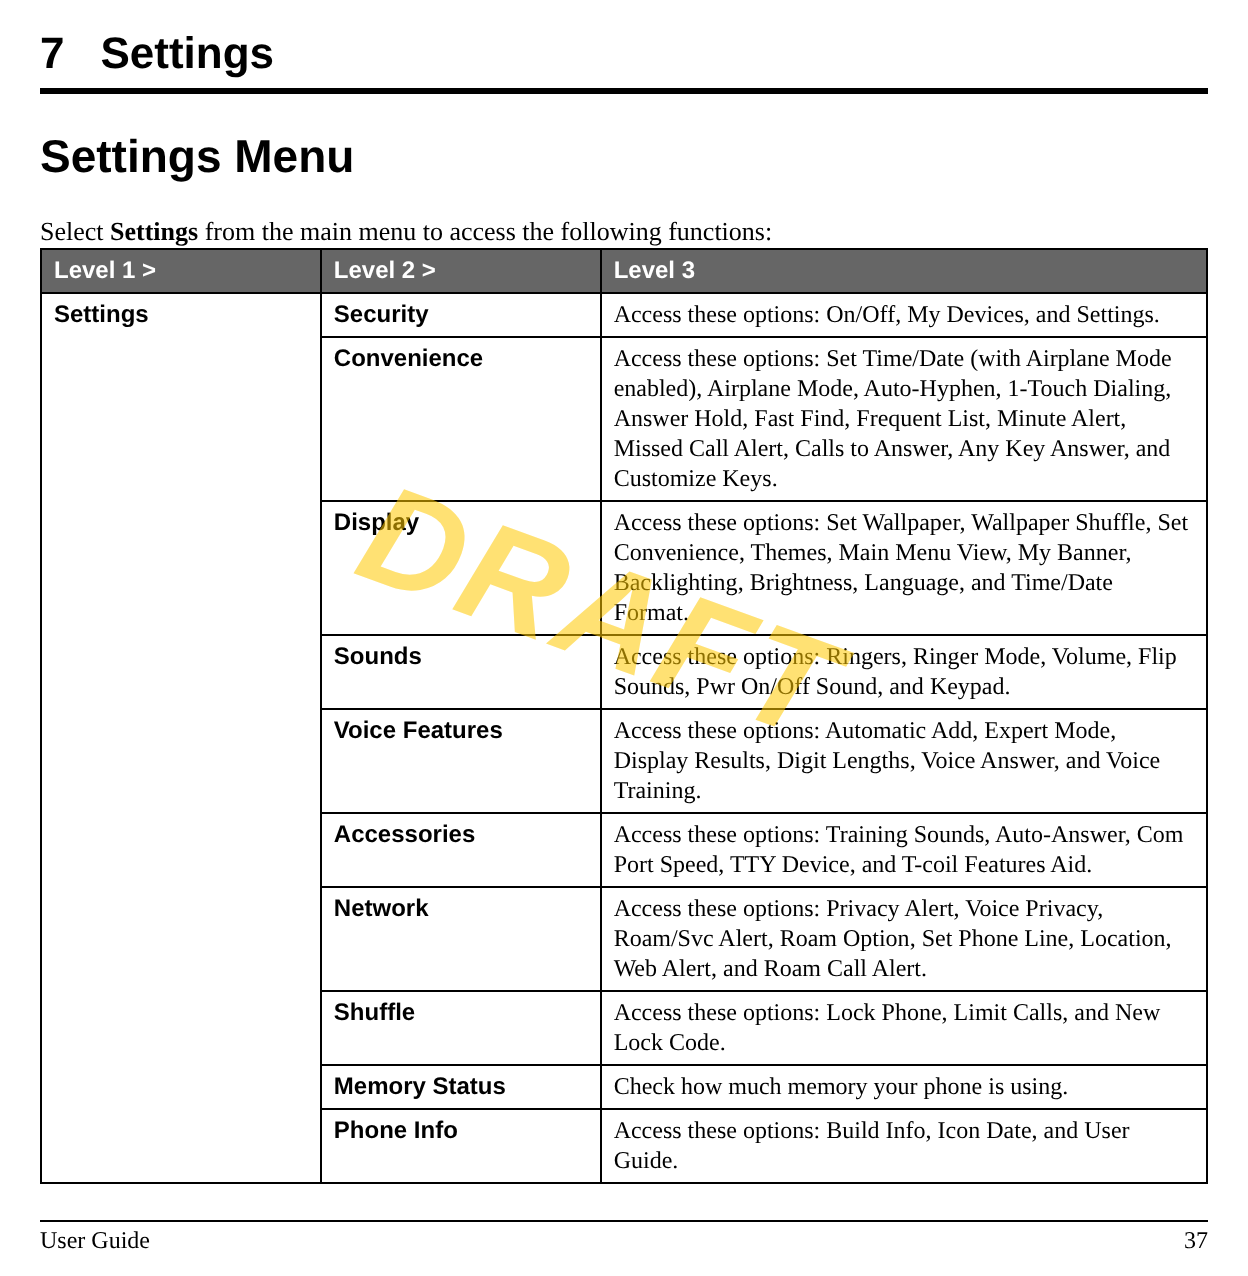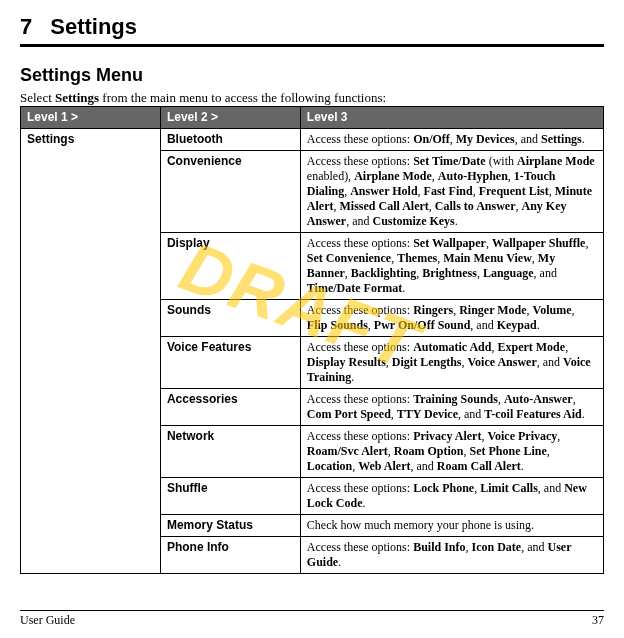--- a/index.html
+++ b/index.html
@@ -21,22 +21,22 @@
     font-weight: bold;
     font-size: 22px;
     border-bottom: 3px solid #000;
     padding-bottom: 4px;
     margin-bottom: 18px;
   }
   .chapter-num { }
   .section-title {
     font-family: Arial, Helvetica, sans-serif;
     font-weight: bold;
-    font-size: 18px;
-    margin-bottom: 4px;
+    font-size: 23px;
+    margin-bottom: 16px;
   }
   .intro-line { }
   .intro-line .bold { font-weight: bold; }
   table {
     border-collapse: collapse;
     width: 100%;
     table-layout: fixed;
   }
   th, td {
     border: 1px solid #000;
@@ -76,21 +76,21 @@
     left: 48%;
     transform: translate(-50%,-50%) rotate(20deg);
     font-family: Arial, Helvetica, sans-serif;
     font-size: 70px;
     font-weight: bold;
     font-style: italic;
     color: rgba(255,200,0,0.55);
     pointer-events: none;
     letter-spacing: 2px;
   }
-  b { font-weight: bold; }
+  b { font-weight: normal; }
 </style>
 </head>
 <body>
 
 <div class="chapter-head">
   <span class="chapter-num">7</span>
   <span>Settings</span>
 </div>
 
 <div class="section-title">Settings Menu</div>
@@ -107,21 +107,21 @@
   <thead>
     <tr>
       <th>Level 1 &gt;</th>
       <th>Level 2 &gt;</th>
       <th>Level 3</th>
     </tr>
   </thead>
   <tbody id="tbody">
       <tr>
         <td class="col1" rowspan="10">Settings</td>
-        <td class="col2">Bluetooth</td>
+        <td class="col2">Security</td>
         <td>Access these options: <b>On/Off</b>, <b>My Devices</b>, and <b>Settings</b>.</td>
       </tr>
       <tr>
         <td class="col2">Convenience</td>
         <td>Access these options: <b>Set Time/Date</b> (with <b>Airplane Mode</b> enabled), <b>Airplane Mode</b>, <b>Auto-Hyphen</b>, <b>1-Touch Dialing</b>, <b>Answer Hold</b>, <b>Fast Find</b>, <b>Frequent List</b>, <b>Minute Alert</b>, <b>Missed Call Alert</b>, <b>Calls to Answer</b>, <b>Any Key Answer</b>, and <b>Customize Keys</b>.</td>
       </tr>
       <tr>
         <td class="col2">Display</td>
         <td>Access these options: <b>Set Wallpaper</b>, <b>Wallpaper Shuffle</b>, <b>Set Convenience</b>, <b>Themes</b>, <b>Main Menu View</b>, <b>My Banner</b>, <b>Backlighting</b>, <b>Brightness</b>, <b>Language</b>, and <b>Time/Date Format</b>.</td>
       </tr>

